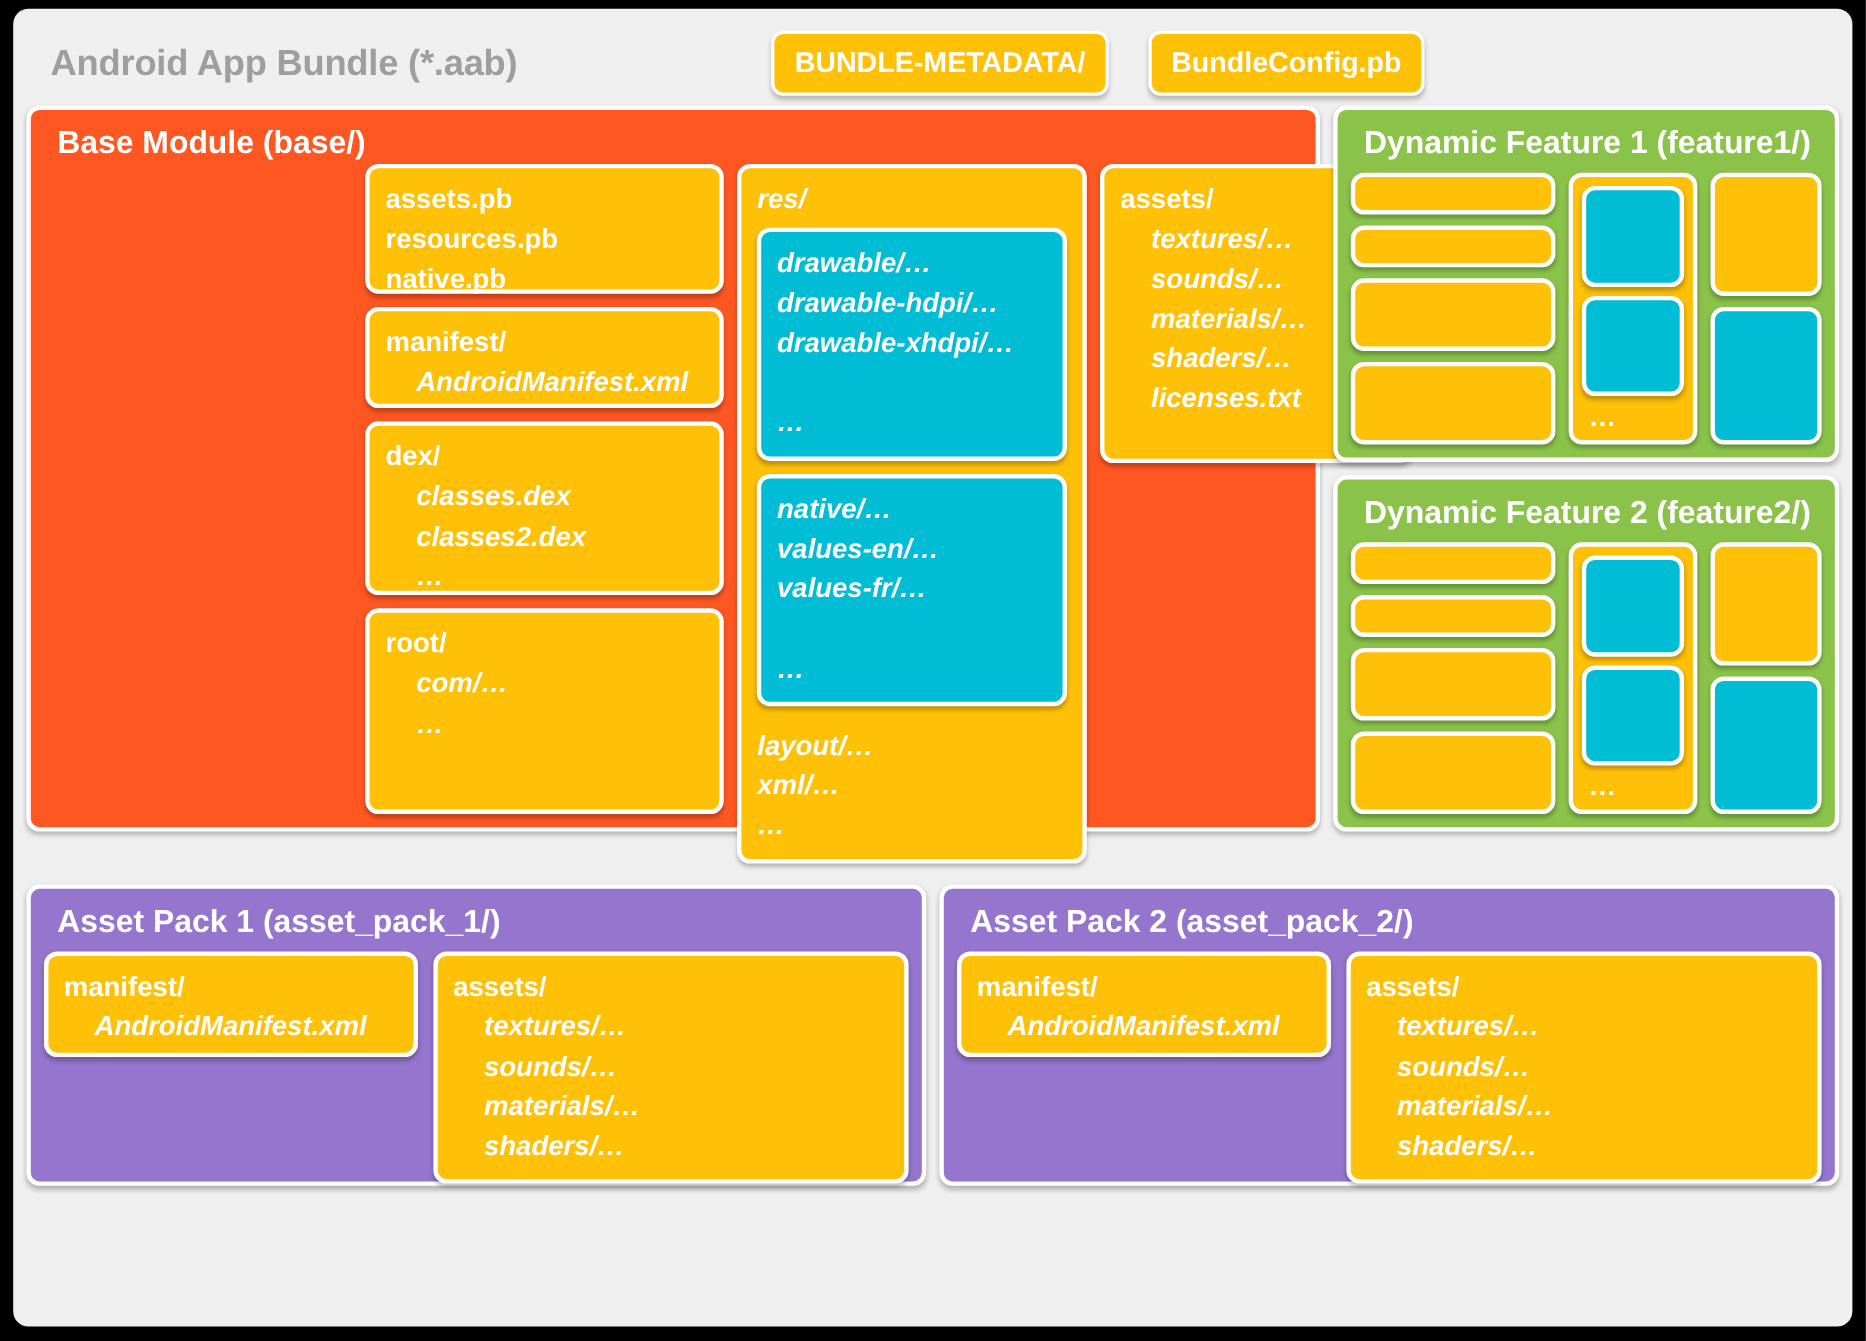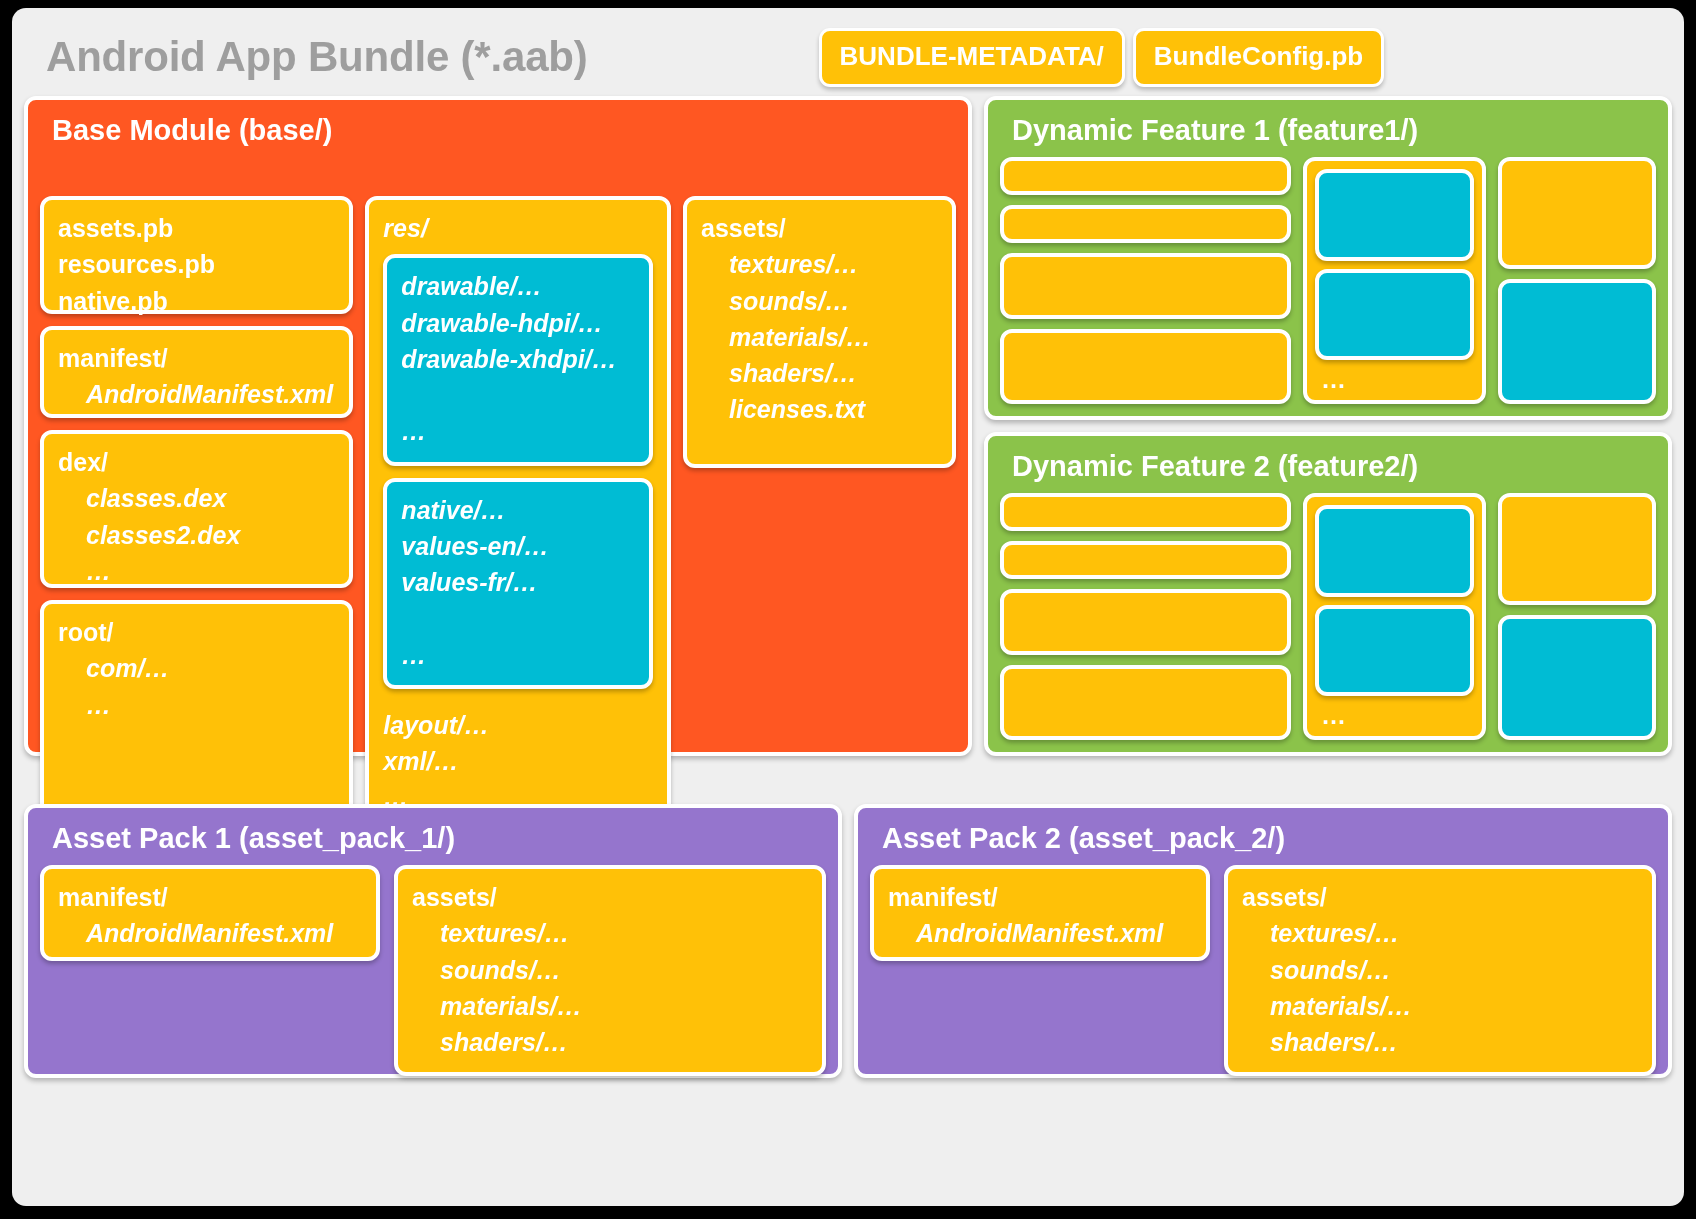--- a/index.html
+++ b/index.html
@@ -19,29 +19,29 @@
     padding: 10px 12px;
   }
   
   .bundle-header {
     height: 78px;
     display: flex;
     align-items: center;
     padding-left: 22px;
   }
   .bundle-title {
-    font-size: 42px;
+    font-size: 33px;
     font-weight: bold;
     color: #9E9E9E;
     letter-spacing: -0.2px;
     white-space: nowrap;
   }
   .meta-chips {
     display: flex;
-    gap: 8px;
+    gap: 36px;
     margin-left: 231px;
   }
   .chip {
     background: #FFC107;
     border: 3px solid #FFFFFF;
     border-radius: 11px;
     color: #FFFFFF;
     font-size: 26px;
     font-weight: bold;
     padding: 10px 18px 12px 18px;
@@ -78,21 +78,21 @@
   }
   .yellow { background: #FFC107; }
   .cyan   { background: #00BCD4; }
   .indent { padding-left: 28px; display: block; font-style: italic; }
   
   .main-row {
     display: flex;
     gap: 12px;
     height: 660px;
   }
-  .base-module { width: 948px; display: flex; flex-direction: column; }
+  .base-module { width: 1176px; display: flex; flex-direction: row; }
   .base-cols { display: flex; gap: 12px; flex: 1; margin-top: 39px; }
   .base-col-1 { width: 326px; display: flex; flex-direction: column; gap: 12px; }
   .base-col-2 { width: 318px; display: flex; flex-direction: column; }
   .base-col-3 { width: 284px; display: flex; flex-direction: column; gap: 12px; }
   .col1-assets  { height: 118px; }
   .col1-manifest{ height: 92px; }
   .col1-dex     { height: 158px; }
   .col1-root    { flex: 1; }
   .res-card { flex: 1; display: flex; flex-direction: column; font-style: italic; }
   .res-label { margin-bottom: 8px; }

